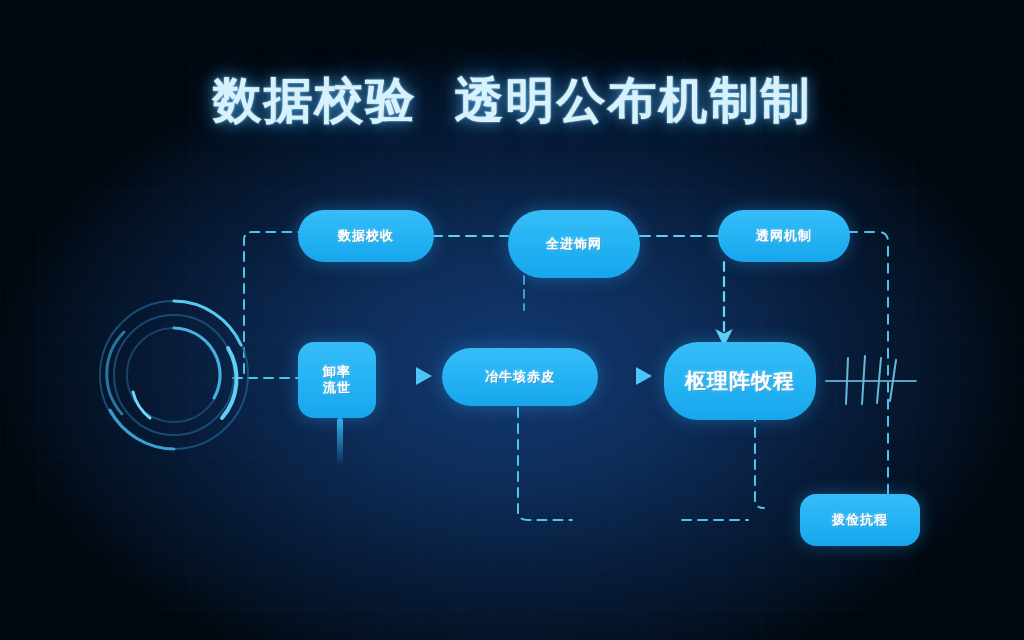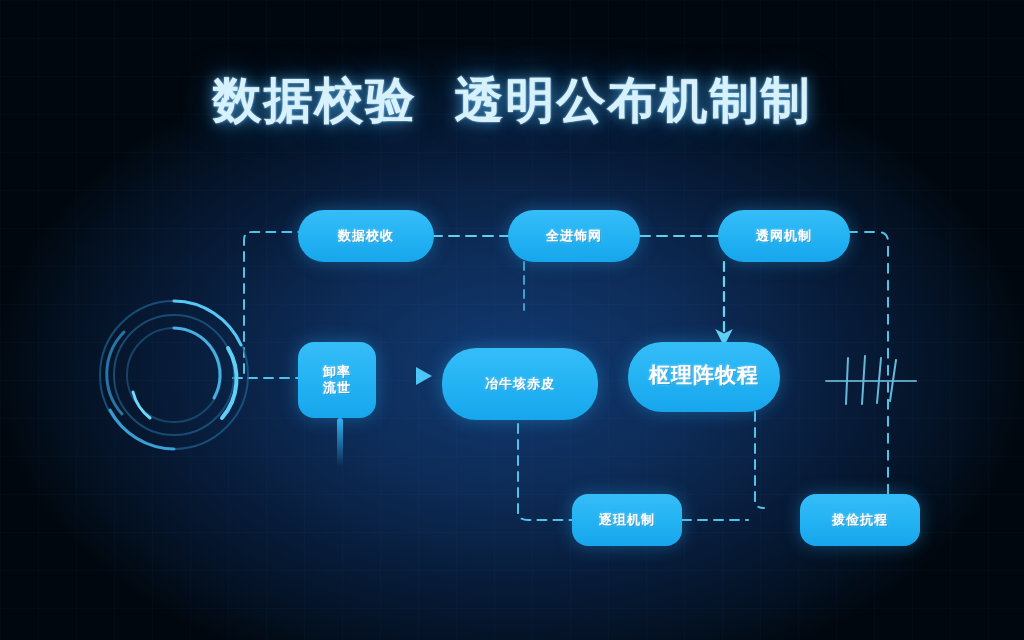--- a/index.html
+++ b/index.html
@@ -171,44 +171,41 @@
       <path d="M 881 358 L 877 403" stroke-width="2"></path>
       <path d="M 896 360 L 890 401" stroke-width="2"></path>
     </g>
   </svg>
 
 
   <div class="node pill" style="left:298px; top:210px; width:136px; height:52px;">
     <span>数据校收</span>
   </div>
 
-  <div class="node pill" style="left:508px; top:210px; width:132px; height:52px;">
+  <div class="node pill" style="left:508px; top:210px; width:132px; height:68px;">
     <span>全进饰网</span>
   </div>
 
   <div class="node pill" style="left:718px; top:210px; width:132px; height:52px;text-align:center;">
     <span>透网机制</span>
   </div>
 
   <div class="node rrect" style="left:298px; top:342px; width:78px; height:76px; white-space:pre-line;justify-content:center;">
     <span>卸率
 流世</span>
   </div>
 
-  <div class="node pill" style="left:442px; top:348px; width:156px; height:72px;">
+  <div class="node pill" style="left:442px; top:348px; width:156px; height:58px;">
     <span>冶牛垓赤皮</span>
   </div>
 
-  <div class="node pill big" style="left:628px; top:342px; width:152px; height:70px;font-family:Liberation Mono, monospace;">
+  <div class="node pill big" style="left:664px; top:342px; width:152px; height:78px;">
     <span>枢理阵牧程</span>
   </div>
 
-  <div class="node rrect" style="left:572px; top:494px; width:110px; height:52px;">
-    <span>逐珇机制</span>
-  </div>
 
   <div class="node rrect" style="left:752px; top:494px; width:120px; height:52px;margin-left:48px;">
     <span>拨俭抗程</span>
   </div>
 
   <div id="stub"></div>
 
 </div>
 
 </body></html>

